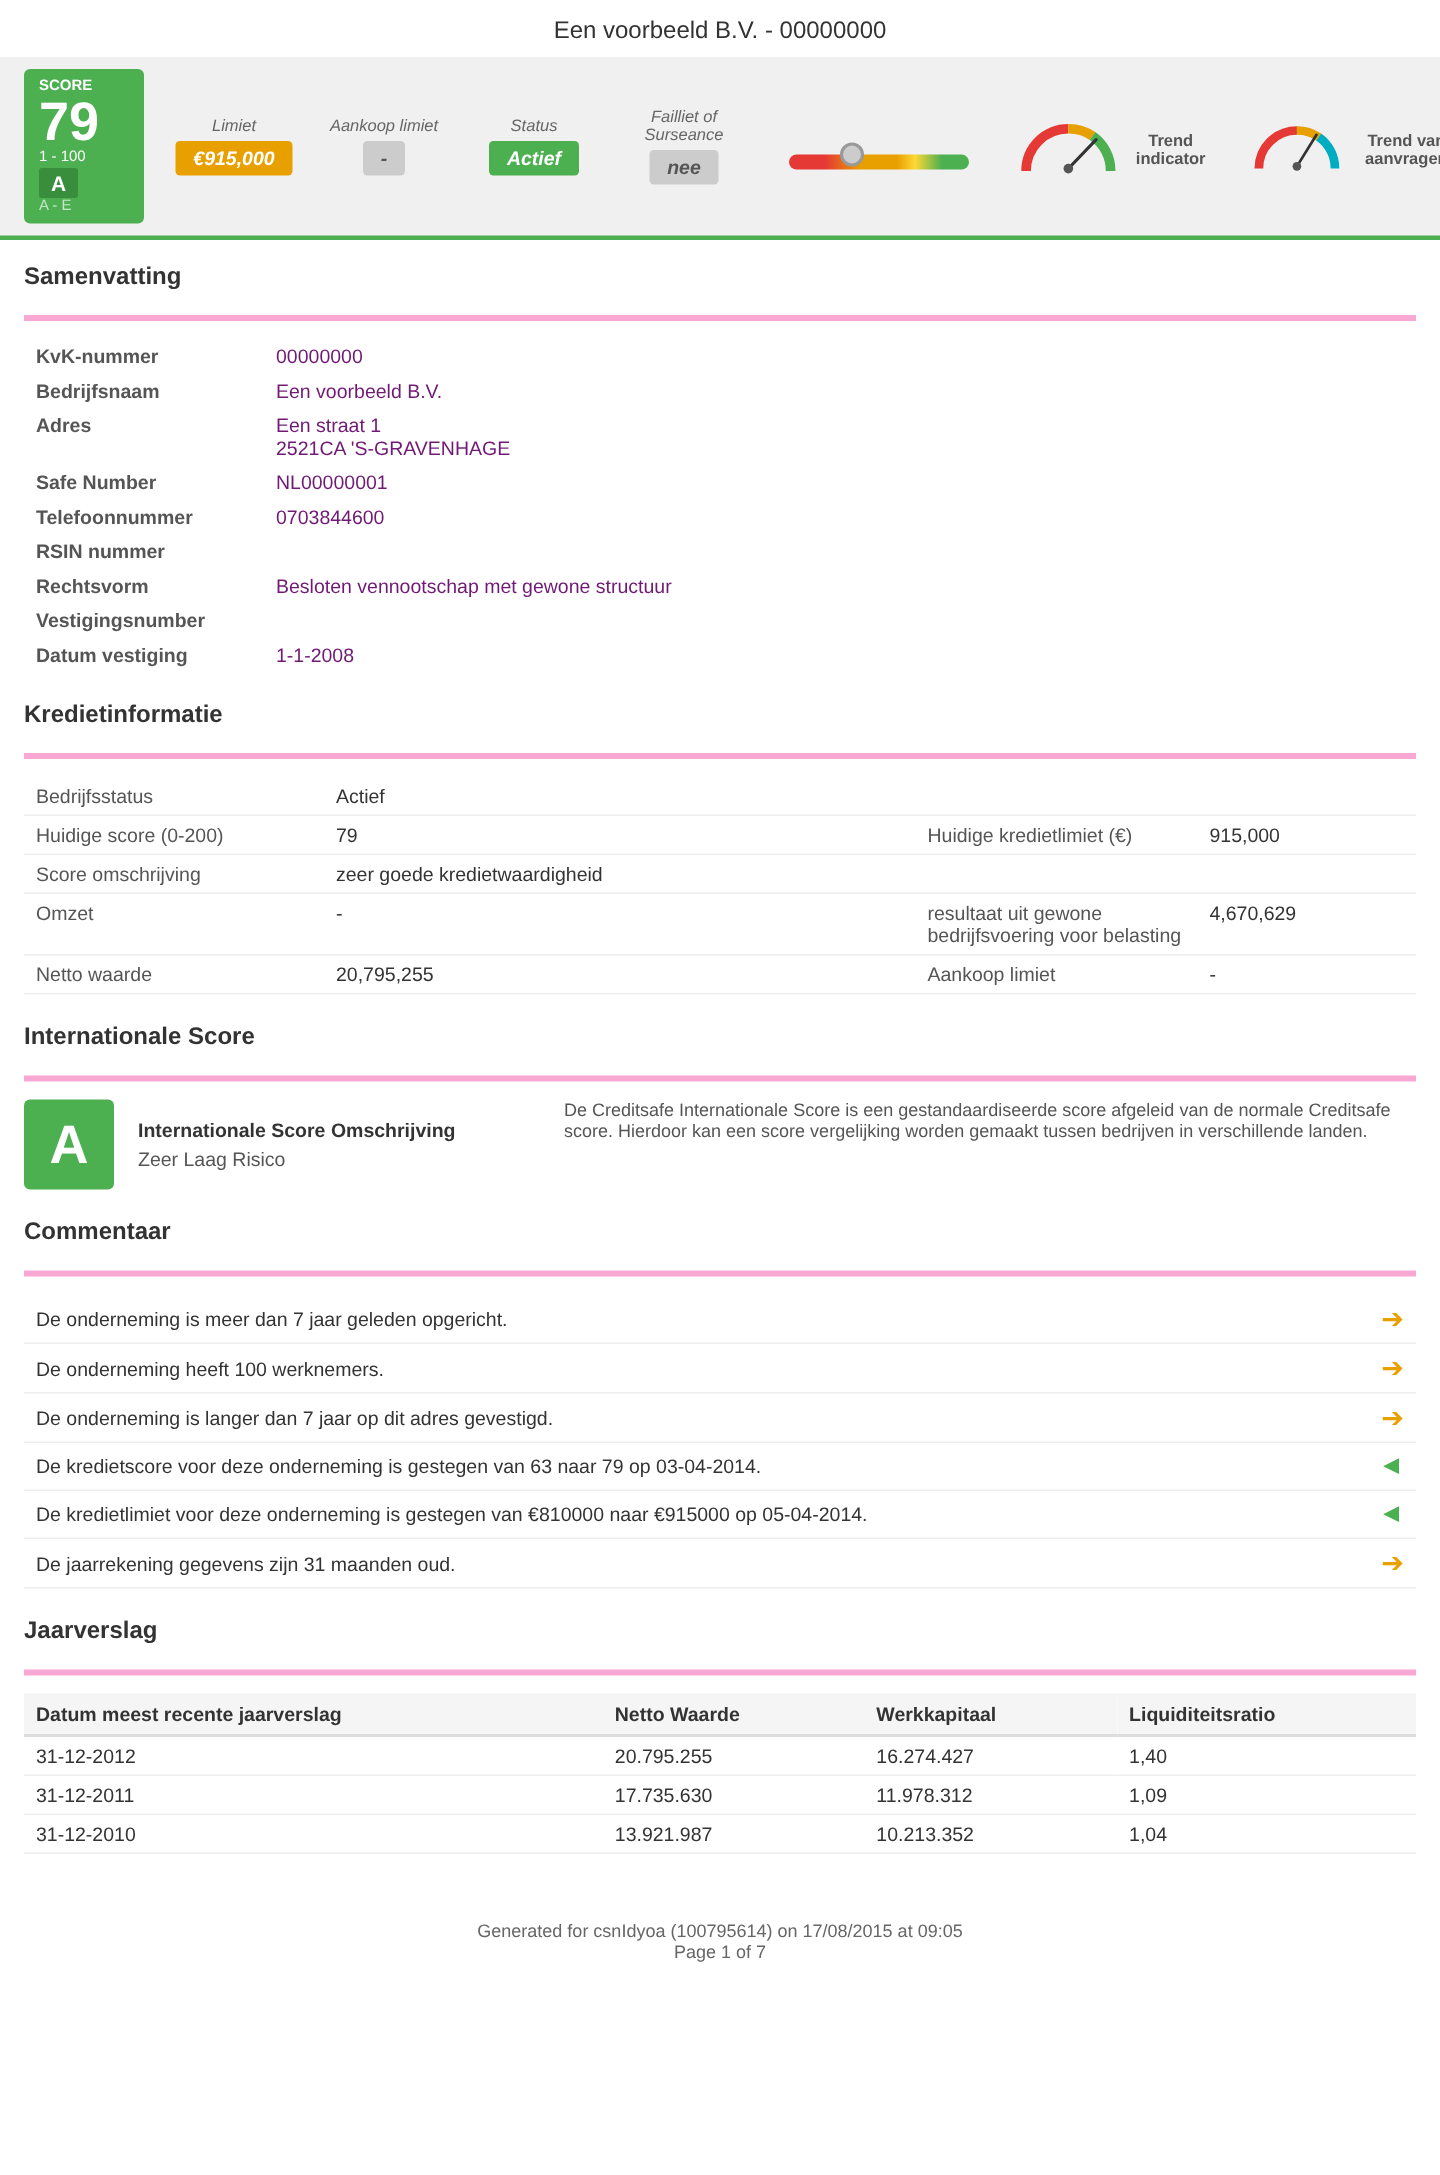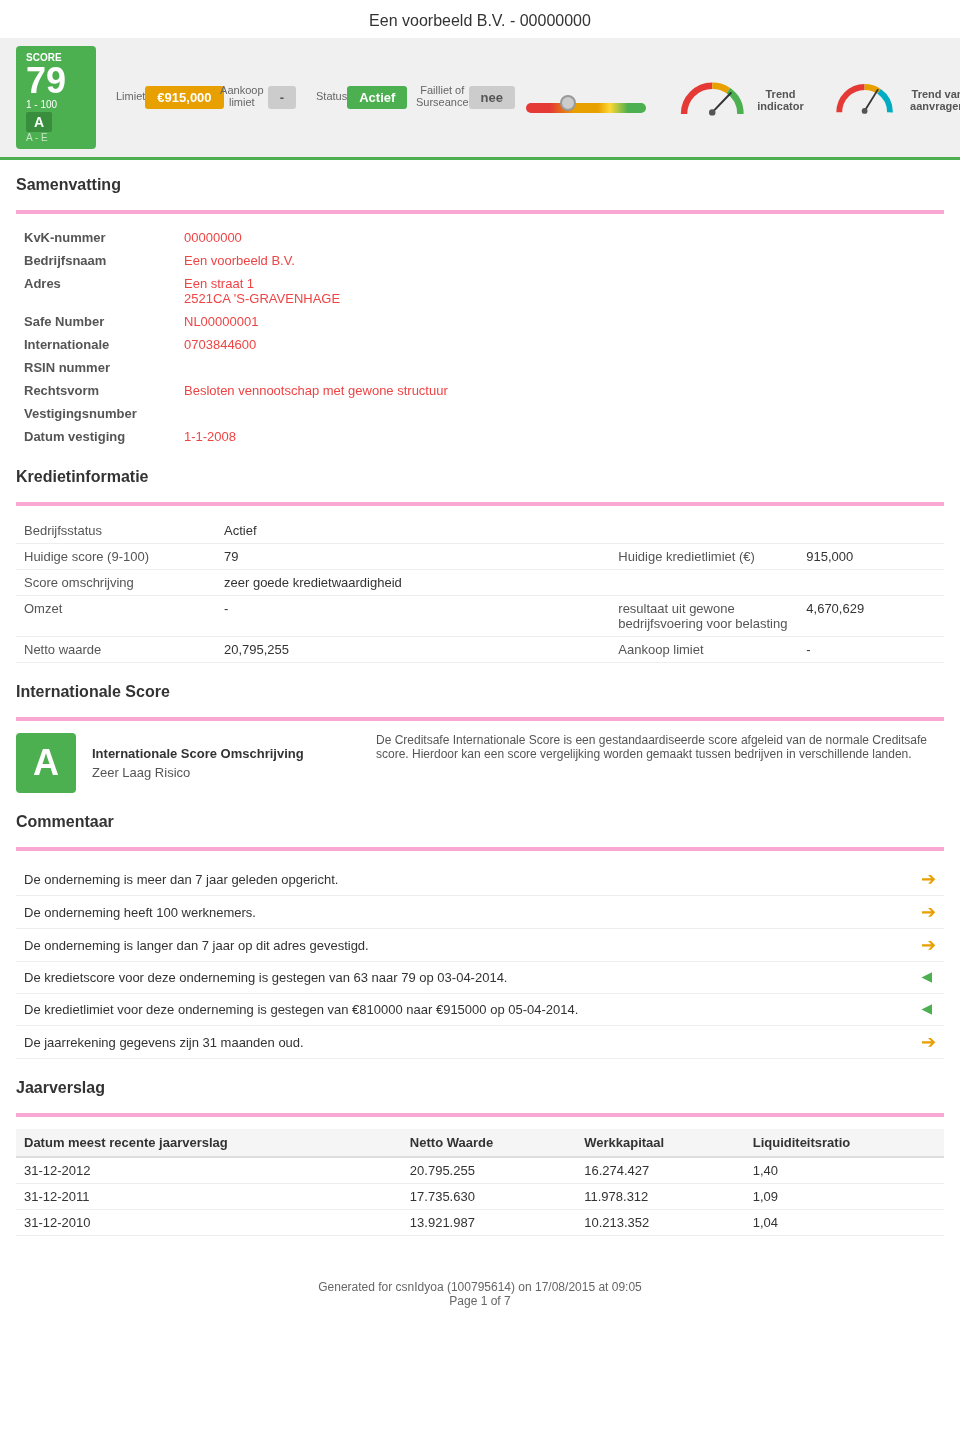--- a/index.html
+++ b/index.html
@@ -10,21 +10,21 @@
     
     .score-banner { display: flex; align-items: center; background: #f0f0f0; border-bottom: 3px solid #4caf50; padding: 8px 16px; gap: 20px; }
 
     .score-box { background: #4caf50; color: #fff; border-radius: 4px; padding: 6px 10px; min-width: 80px; position: relative; }
     .score-label { font-size: 10px; font-weight: bold; text-transform: uppercase; }
     .score-value { font-size: 36px; font-weight: bold; line-height: 1; }
     .score-range { font-size: 10px; }
     .score-grade { background: #388e3c; display: inline-block; padding: 2px 8px; border-radius: 2px; font-size: 14px; font-weight: bold; margin-top: 2px; }
     .score-grade-range { font-size: 10px; color: #c8e6c9; }
 
-    .banner-item { display: flex; flex-direction: row; align-items: center; min-width: 80px; }
+    .banner-item { display: flex; flex-direction: column; align-items: center; min-width: 80px; font-style: italic; }
     .banner-item-label { font-size: 11px; color: #666; text-align: center; margin-bottom: 4px; }
     .banner-item-value { font-size: 13px; font-weight: bold; color: #333; background: #e8a000; color: #fff; padding: 4px 12px; border-radius: 3px; }
     .banner-item-value.green { background: #4caf50; }
     .banner-item-value.plain { background: #ccc; color: #555; }
 
     .progress-bar-container { flex: 1; position: relative; height: 18px; margin: 0 10px; }
     .progress-bar { height: 10px; border-radius: 5px; background: linear-gradient(to right, #e53935, #e53935 20%, #e8a000 40%, #e8a000 60%, #fdd835 70%, #4caf50 85%, #4caf50); margin-top: 14px; position: relative; }
     .progress-indicator { position: absolute; top: -8px; left: 35%; transform: translateX(-50%); width: 16px; height: 16px; background: #ccc; border-radius: 50%; border: 2px solid #999; }
 
     .gauge-area { display: flex; gap: 20px; align-items: center; margin-left: auto; }
@@ -35,21 +35,21 @@
     .gauge-svg { width: 90px; height: 55px; }
 
     
     .section { margin: 16px 16px 0; }
     .section-title { font-size: 16px; font-weight: bold; color: #333; border-bottom: 4px solid #f9a8d4; padding-bottom: 16px; margin-bottom: 12px; }
 
     
     .summary-table { width: 100%; border-collapse: collapse; }
     .summary-table td { padding: 4px 8px; vertical-align: top; font-size: 13px; }
     .summary-table .label-cell { color: #555; width: 160px; font-weight: bold; }
-    .summary-table .value-cell { color: #ef4444; }
+    .summary-table .value-cell { color: #701a75; }
 
     
     .kredit-table { width: 100%; border-collapse: collapse; margin-top: 0; }
     .kredit-table tr { border-bottom: 1px solid #eee; }
     .kredit-table td { padding: 5px 8px; font-size: 13px; vertical-align: top; }
     .kredit-table .label { color: #555; width: 200px; }
     .kredit-table .value { color: #333; }
     .kredit-table .label2 { color: #555; width: 200px; padding-left: 20px; }
 
     
@@ -156,21 +156,21 @@
         <tr>
     <td class="label-cell">Adres</td>
     <td class="value-cell" style="white-space:pre-line;">Een straat 1
 2521CA  'S-GRAVENHAGE</td>
   </tr>
         <tr>
     <td class="label-cell">Safe Number</td>
     <td class="value-cell" style="white-space:pre-line;">NL00000001</td>
   </tr>
         <tr>
-    <td class="label-cell">Internationale</td>
+    <td class="label-cell">Telefoonnummer</td>
     <td class="value-cell" style="white-space:pre-line;">0703844600</td>
   </tr>
         <tr>
     <td class="label-cell">RSIN nummer</td>
     <td class="value-cell" style="white-space:pre-line;"></td>
   </tr>
         <tr>
     <td class="label-cell">Rechtsvorm</td>
     <td class="value-cell" style="white-space:pre-line;">Besloten vennootschap met gewone structuur</td>
   </tr>
@@ -190,21 +190,21 @@
   <div class="section-title">Kredietinformatie</div>
   <table class="kredit-table">
     <tbody id="kredit-body">
         <tr>
     <td class="label">Bedrijfsstatus</td>
     <td class="value">Actief</td>
     <td class="label2"></td>
     <td class="value"></td>
   </tr>
         <tr>
-    <td class="label">Huidige score (9-100)</td>
+    <td class="label">Huidige score (0-200)</td>
     <td class="value">79</td>
     <td class="label2">Huidige kredietlimiet (€)</td>
     <td class="value">915,000</td>
   </tr>
         <tr>
     <td class="label">Score omschrijving</td>
     <td class="value">zeer goede kredietwaardigheid</td>
     <td class="label2"></td>
     <td class="value"></td>
   </tr>

